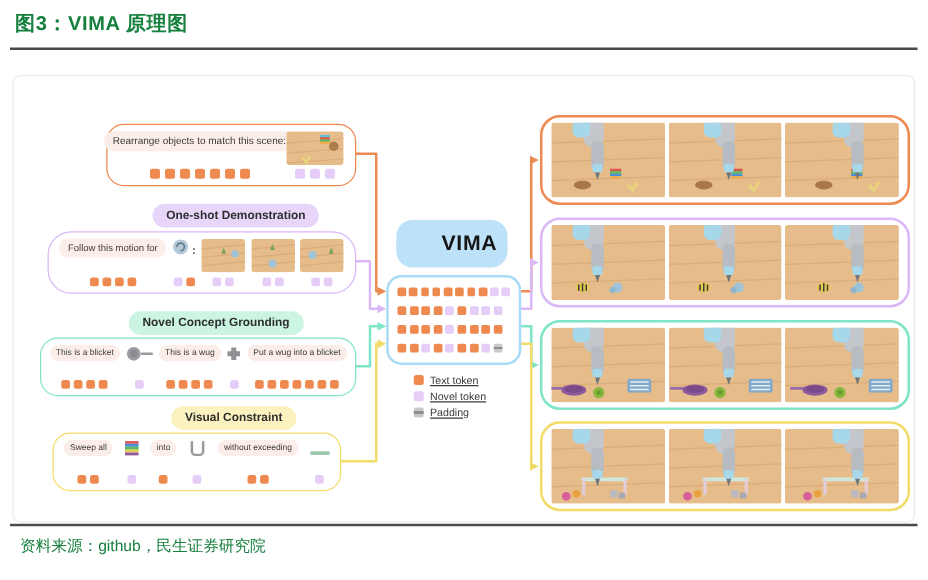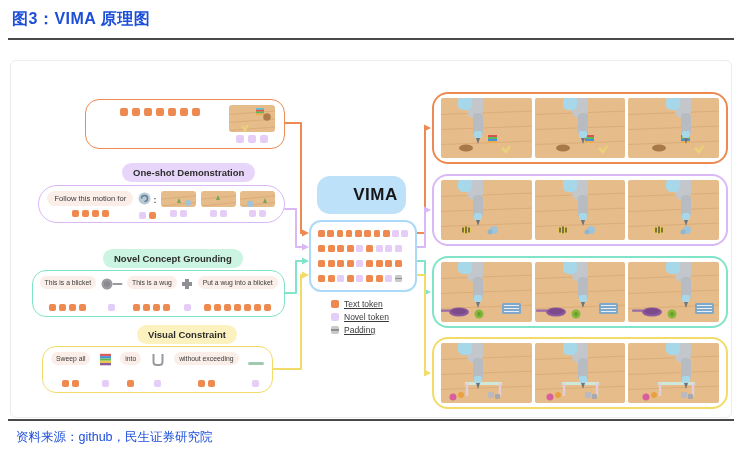--- a/index.html
+++ b/index.html
@@ -45,21 +45,21 @@
   .legend-item .tok{width:8px;height:8px;}
   .legend-label{font-size:8.5px;color:#3a3a3a;line-height:1;text-decoration:underline;}
 
   .photo-box{position:absolute;left:432px;width:296px;height:72px;border:2px solid #ccc;border-radius:16px;
              background:#fff;box-sizing:border-box;padding:5px 7px;display:flex;gap:3px;align-items:center;}
   .frame{flex:1;height:60px;border-radius:2px;overflow:hidden;}
   .mini{border-radius:3px;overflow:hidden;line-height:0;}
 
   #connectors{left:0;top:0;width:742px;height:464px;pointer-events:none;}
 </style>
-<style>.tok.T{background:#EE8A4F}.tok.O{background:#E5CDF8}.prompt-pill{background:#FBEEE8}#report-title,#source-line{color:#1d4ed8}#title-rule,#bottom-rule{background:#4A4A4A}#vima-box{background:#BEE1FA}#grid-box{border-color:#ABDAF8}</style></head>
+<style>.tok.T{background:#EE8A4F}.tok.O{background:#E5CDF8}.prompt-pill{background:#FBEEE8}#report-title,#source-line{color:#15803d}#title-rule,#bottom-rule{background:#4A4A4A}#vima-box{background:#BEE1FA}#grid-box{border-color:#ABDAF8}</style></head>
 <body>
 
 <div id="stage">
 
   <div class="abs" id="report-title">图3：VIMA 原理图</div>
   <div class="abs" id="title-rule"></div>
   <div class="abs" id="figure-frame"></div>
 
   <svg class="abs" id="connectors" width="742" height="464">
     <g stroke-width="2" fill="none" stroke-linejoin="round" stroke-linecap="round" stroke="#ED8A51">
@@ -96,20 +96,21 @@
     </g>
   </svg>
 
   <div class="pill-header" id="h1" style="left: 122px; top: 163px; background: rgb(231, 214, 249);">One-shot Demonstration</div>
   <div class="pill-header" id="h2" style="left: 103px; top: 249px; background: rgb(203, 244, 226);">Novel Concept Grounding</div>
   <div class="pill-header" id="h3" style="left: 137px; top: 325px; background: rgb(251, 242, 192);">Visual Constraint</div>
 
   <div class="panel-box" id="p0" style="left: 85px; top: 99px; width: 200px; height: 50px; border-color: rgb(237, 138, 81);">
     <div class="cols">
       <div class="col" style="flex:1;">
+        <div class="prompt-pill">Rearrange objects to match this scene:</div>
         <div class="tokrow">
             <span class="tok T"></span>
             <span class="tok T"></span>
             <span class="tok T"></span>
             <span class="tok T"></span>
             <span class="tok T"></span>
             <span class="tok T"></span>
             <span class="tok T"></span>
           </div>
       </div>
@@ -132,21 +133,21 @@
           </div>
         <div class="tokrow">
             <span class="tok O"></span>
             <span class="tok O"></span>
             <span class="tok O"></span>
           </div>
       </div>
     </div>
   </div>
 
-  <div class="panel-box" id="p1" style="left: 38px; top: 185px; width: 247px; height: 38px; border-color: rgb(217, 184, 245); border-radius: 19px;">
+  <div class="panel-box" id="p1" style="left: 38px; top: 185px; width: 247px; height: 50px; border-color: rgb(217, 184, 245); border-radius: 19px;">
     <div class="cols">
       <div class="col">
         <div class="prompt-pill" style="font-size:7.6px;">Follow this motion for</div>
         <div class="tokrow small">
             <span class="tok T"></span>
             <span class="tok T"></span>
             <span class="tok T"></span>
             <span class="tok T"></span>
           </div>
       </div>

